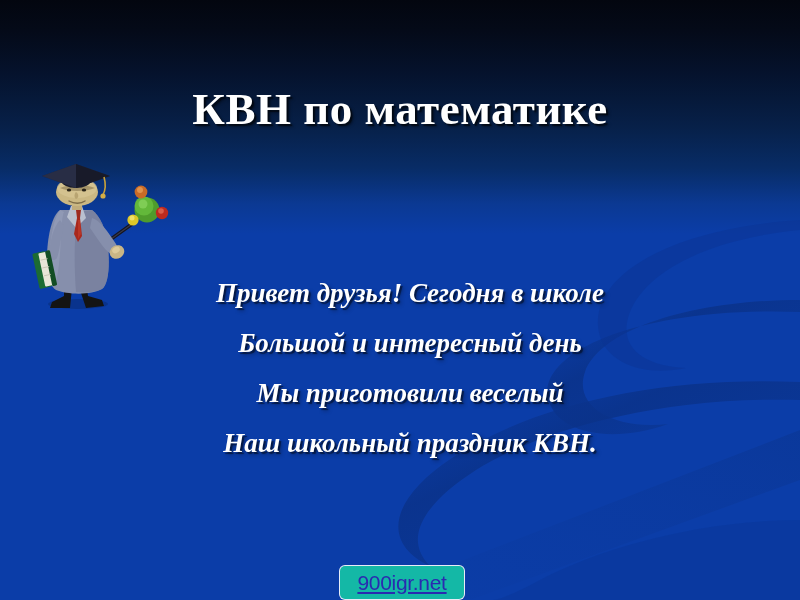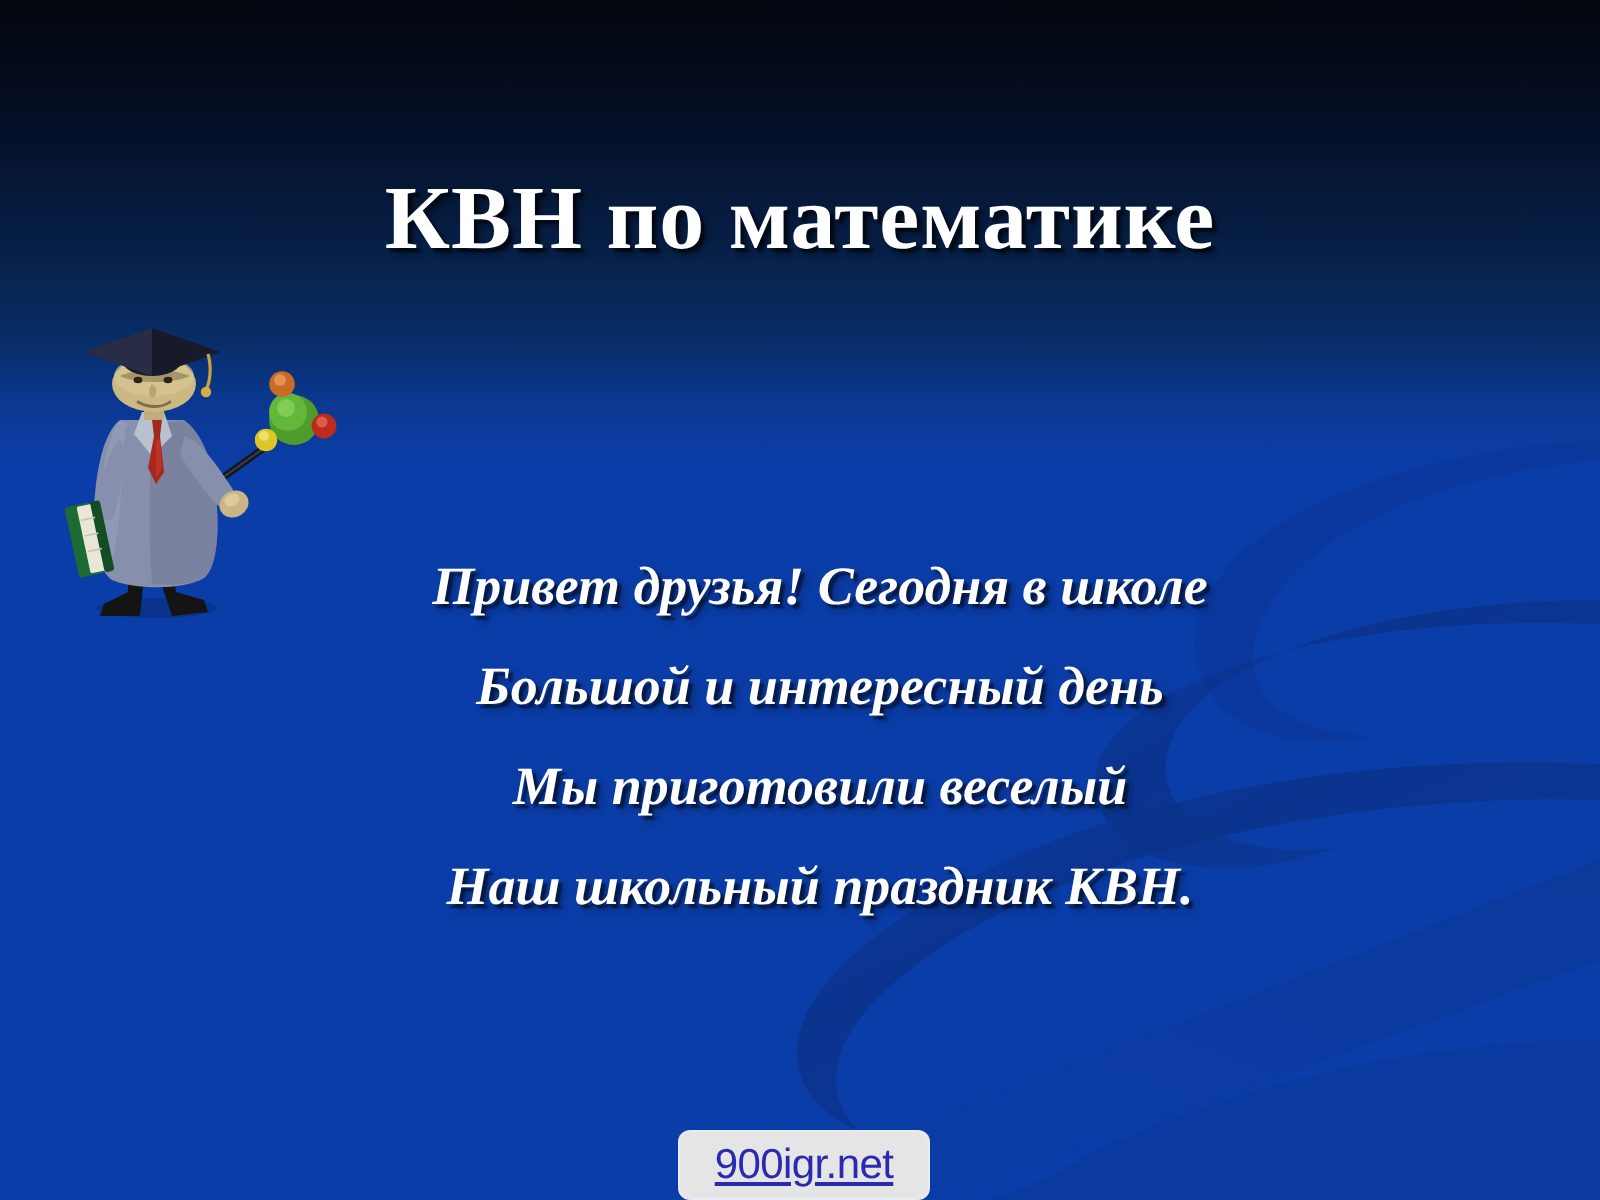--- a/index.html
+++ b/index.html
@@ -105,21 +105,21 @@
     height: 152px;
   }
 
   
   #watermark {
     position: absolute;
     left: 340px;
     top: 566px;
     width: 124px;
     height: 33px;
-    background: #e5e5e5;
+    background: #14b8a6;
     border-radius: 5px;
     box-shadow: 0 0 0 1px rgba(255,255,255,0.9);
     display: flex;
     align-items: center;
     justify-content: center;
   }
   #watermark-link {
     font-family: "Liberation Sans", "DejaVu Sans", sans-serif;
     font-size: 21px;
     line-height: 21px;

